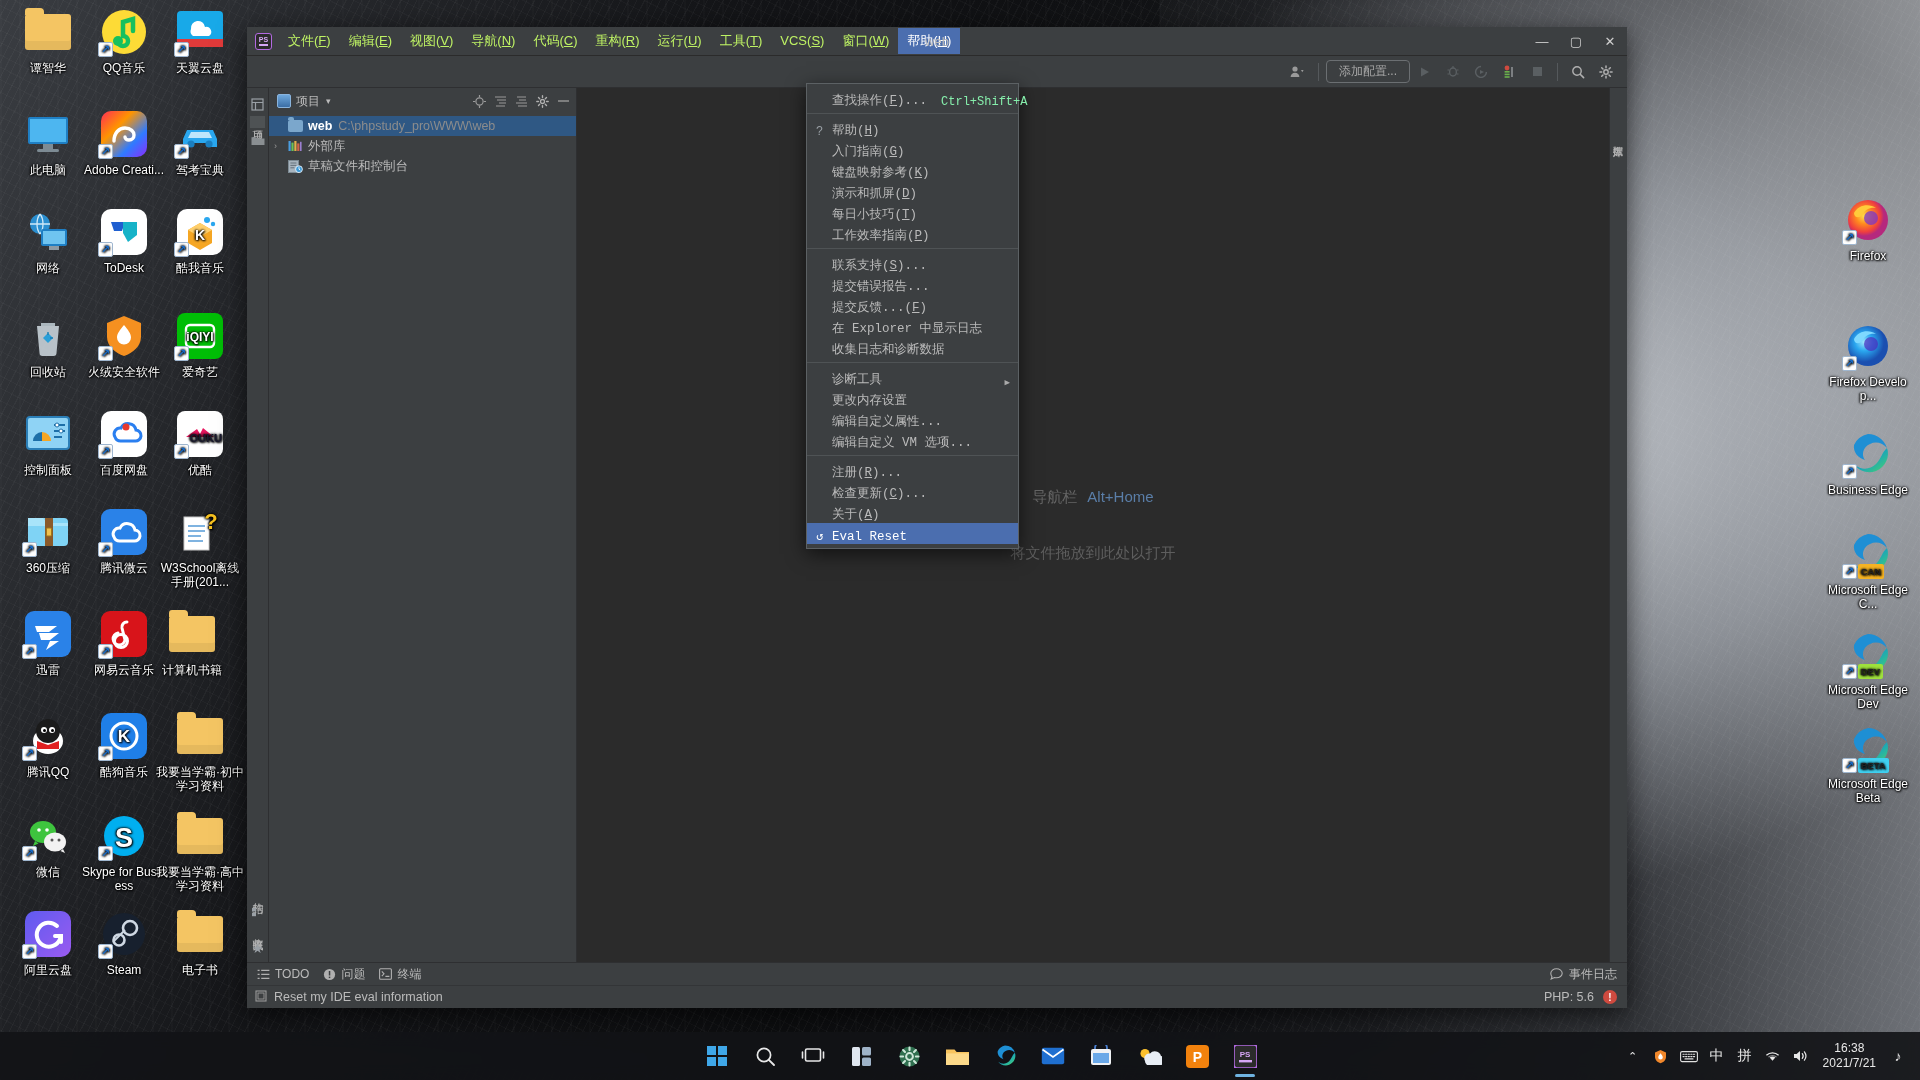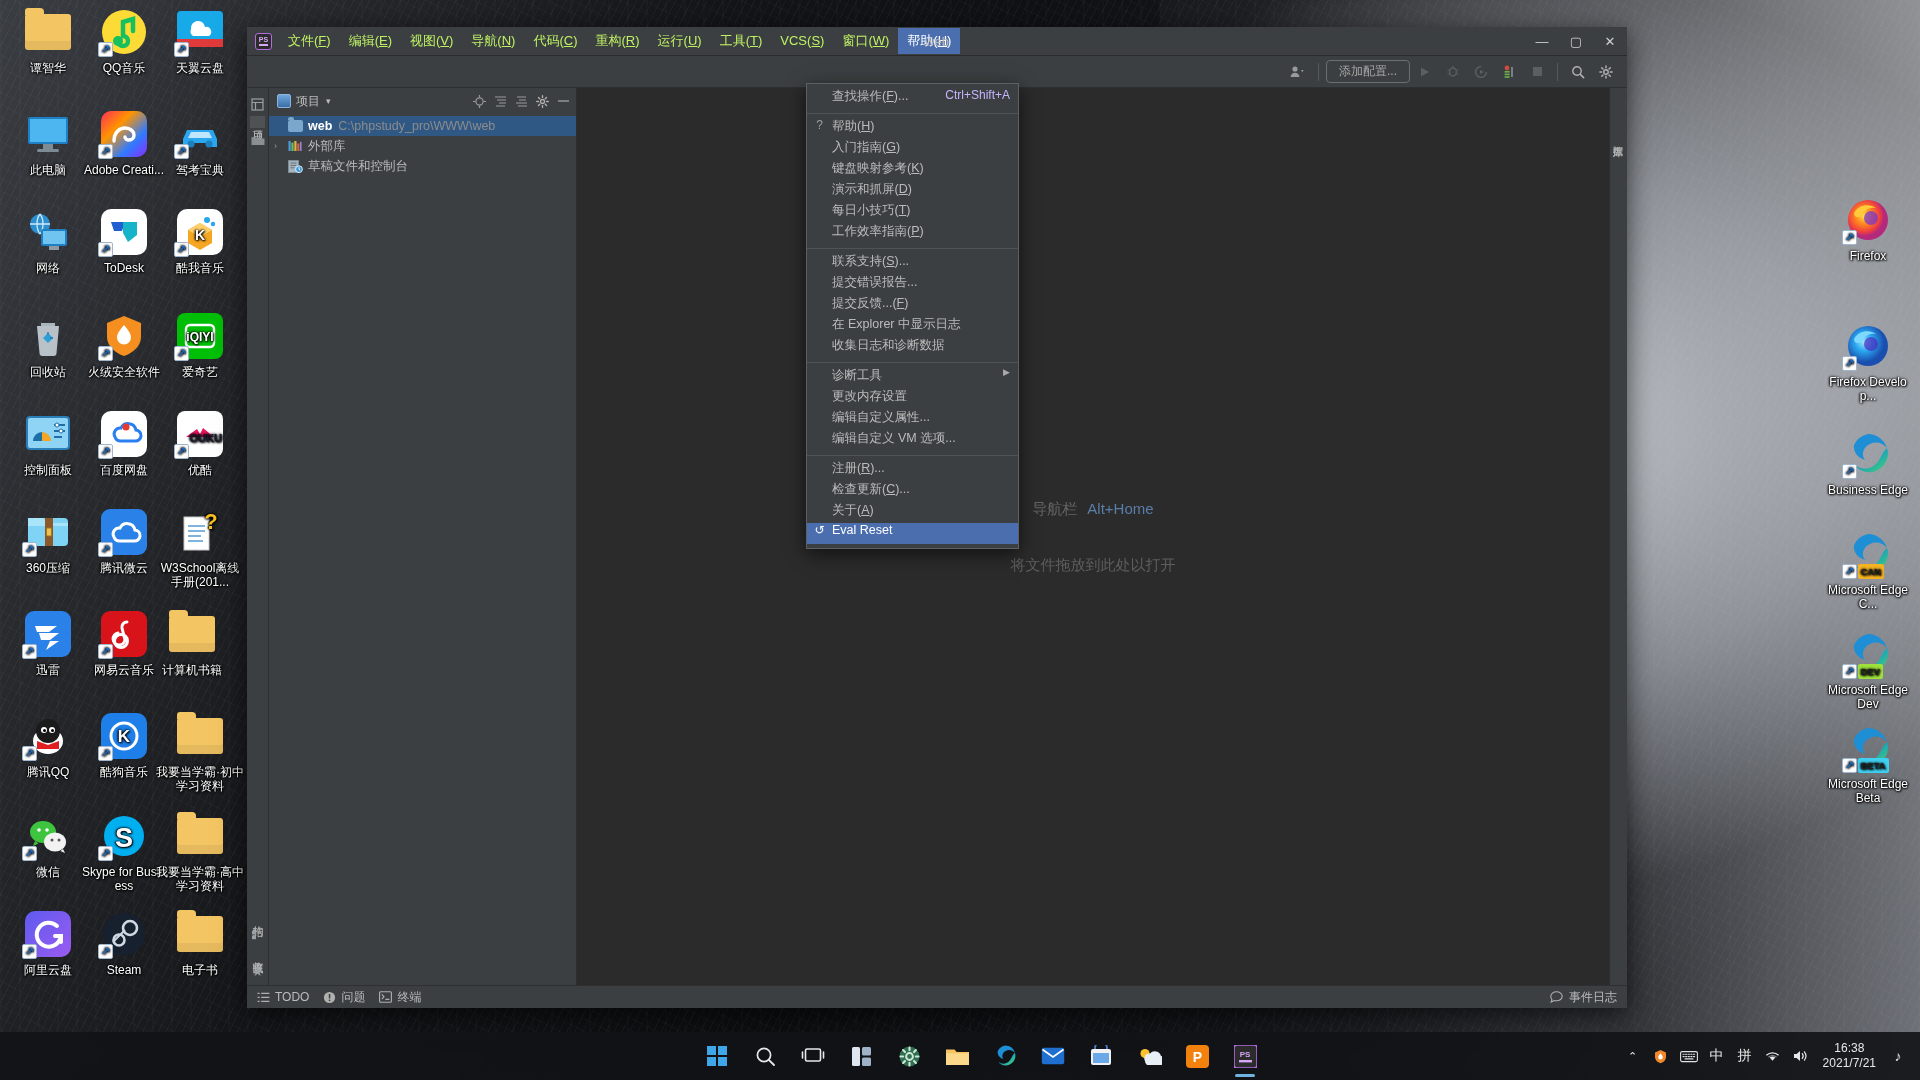--- a/index.html
+++ b/index.html
@@ -161,24 +161,24 @@
   }
   .sb-right{margin-left:auto;display:flex;align-items:center;gap:9px;padding-right:10px;}
   .err-badge{width:14px;height:14px;border-radius:50%;background:#cf4a3f;display:flex;align-items:center;justify-content:center;color:#fff;font-size:10px;font-weight:bold;}
 
   
   .dropdown {
     position:absolute; left:559px; top:56px; width:213px; background:#3c3f41;
     border:1px solid #5c6164; box-shadow:0 5px 18px rgba(0,0,0,0.6);
     padding:4px 0; z-index:60; font-size:12.5px;
   }
-  .dd-item{ display:flex; align-items:flex-start; height:21px; padding:0 8px 0 0; color:#bbbbbb; cursor:default; white-space:nowrap;}
+  .dd-item{ display:flex; align-items:flex-end; height:21px; padding:0 8px 0 0; color:#bbbbbb; cursor:default; white-space:nowrap;font-family:Liberation Mono, monospace;}
   .dd-item .gico{ width:25px; text-align:center; color:#9aa0a6; font-size:12px; flex:0 0 25px;}
   .dd-item .txt{ flex:1; }
-  .dd-item .accel{ color:#c4b5fd; font-size:12px; padding-left:14px;}
+  .dd-item .accel{ color:#86efac; font-size:12px; padding-left:14px;}
   .dd-item .submenu-arrow{ color:#aaaaaa; font-size:9px; }
   .dd-item.highlight{ background:#4b6eaf; color:#ffffff; }
   .dd-item.highlight .gico{ color:#ffffff; }
   .dd-sep{ height:1px; background:#4f5355; margin:4px 0; }
   .dd-item u{ text-decoration: underline; }
 
   
   #taskbar{
     position:absolute;left:0;bottom:0;width:1920px;height:48px;background:rgba(18,19,22,0.90);
     z-index:80; display:flex;align-items:center;
@@ -876,20 +876,33 @@
         <div class="bs-right">
           <span style="display:inline-flex">
             <svg width="13" height="12" viewBox="0 0 13 12">
               <path d="M6.5 0.8c3.2 0 5.7 2 5.7 4.5s-2.5 4.5-5.7 4.5c-.7 0-1.4-.1-2-.3L1.2 11l.8-2.2C1.2 8 0.8 6.9 0.8 5.3c0-2.5 2.5-4.5 5.7-4.5z" fill="none" stroke="#b0b0b0" stroke-width="1.1"></path>
             </svg>
           </span>
           <span>事件日志</span>
         </div>
       </div>
 
+    <div class="statusbar">
+      <span style="margin-right:7px;color:#9a9a9a;">
+        <svg width="12" height="12" viewBox="0 0 12 12">
+            <rect x="1" y="1" width="10" height="10" fill="none" stroke="#9a9a9a" stroke-width="1.1"></rect>
+            <rect x="3" y="3" width="6" height="6" fill="none" stroke="#9a9a9a" stroke-width="0.9"></rect>
+          </svg>
+      </span>
+      <span>Reset my IDE eval information</span>
+      <span class="sb-right">
+        <span>PHP: 5.6</span>
+        <span class="err-badge">!</span>
+      </span>
+    </div>
 
     <div class="dropdown" id="help-dropdown">
         <div class="dd-item">
           <span class="gico"></span>
           <span class="txt">查找操作(<u>F</u>)...</span>
           <span class="accel">Ctrl+Shift+A</span>
         </div>
         <div class="dd-sep"></div>
         <div class="dd-item">
           <span class="gico">?</span>

